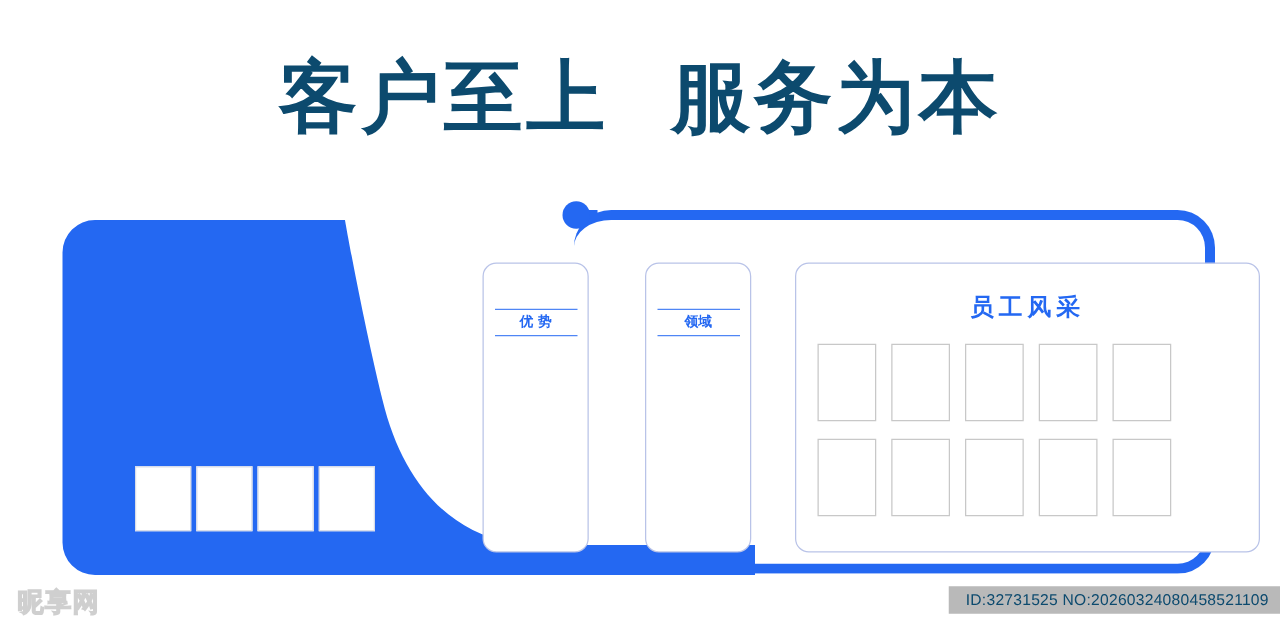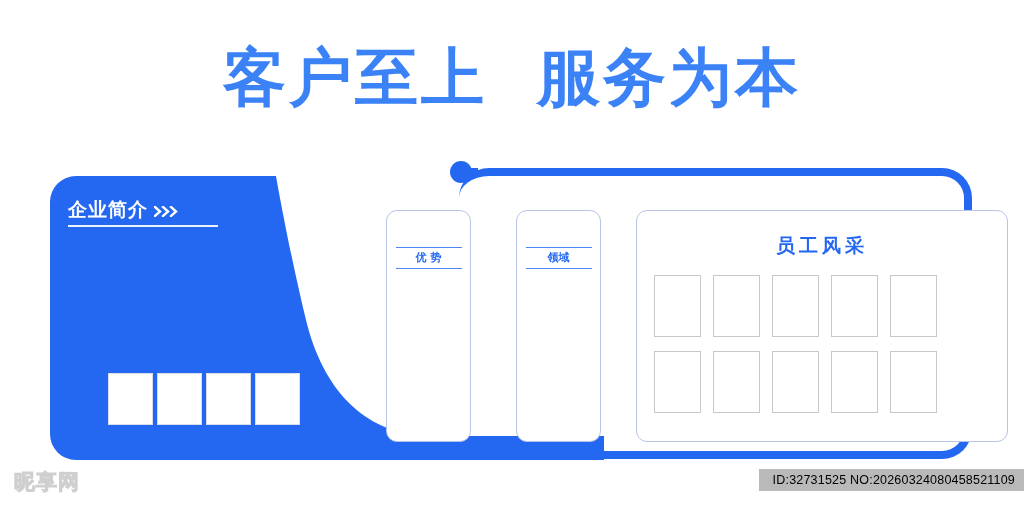--- a/index.html
+++ b/index.html
@@ -26,21 +26,21 @@
   
   .headline {
     position: absolute;
     left: 0;
     top: 38px;
     width: 1024px;
     text-align: center;
     font-size: 63px;
     line-height: 80px;
     font-weight: bold;
-    color: #3b82f6;
+    color: #0c4a6e;
     letter-spacing: 3px;
     white-space: pre;
     font-family: "DejaVu Sans", "Liberation Sans", sans-serif;
   }
 
   
   .outline-frame {
     position: absolute;
     left: 459px;
     top: 168px;
@@ -231,21 +231,21 @@
     -webkit-text-stroke: 1px #d2d2d2;
     line-height: 24px;
     font-family: "Liberation Serif", serif;
   }
   .idbar {
     position: absolute;
     right: 0;
     top: 469px;
     height: 22px;
     background: #b9b9b9;
-    color: #000000;
+    color: #0c4a6e;
     font-size: 12.5px;
     line-height: 22px;
     padding: 0 9px 0 14px;
     letter-spacing: .2px;
     white-space: nowrap;
     font-family: "Liberation Sans", sans-serif;
   }
 </style>
 </head>
 <body>
@@ -266,33 +266,20 @@
                C 232 6 245 80 262 150
                C 279 220 320 262 380 266
                L 560 266
                L 560 290
                L 32 290
                A 26 26 0 0 1 6 264
                Z" fill="#2468f2"></path>
     </svg>
   </div>
 
-  <div class="intro-head">
-    <div class="intro-head-row">
-      <span class="intro-title">企业简介</span>
-      <span class="chev">
-        <svg width="26" height="11" viewBox="0 0 26 11">
-          <path d="M1 1 L6 5.5 L1 10" stroke="#ffffff" stroke-width="2.4" fill="none" stroke-linecap="square"></path>
-          <path d="M9 1 L14 5.5 L9 10" stroke="#ffffff" stroke-width="2.4" fill="none" stroke-linecap="square"></path>
-          <path d="M17 1 L22 5.5 L17 10" stroke="#ffffff" stroke-width="2.4" fill="none" stroke-linecap="square"></path>
-        </svg>
-      </span>
-    </div>
-    <div class="intro-rule"></div>
-  </div>
 
   <div class="intro-boxes">
     <div class="intro-box"></div>
     <div class="intro-box"></div>
     <div class="intro-box"></div>
     <div class="intro-box"></div>
   </div>
 
   <div class="card-tall c1">
     <div class="tag">优 势</div>

